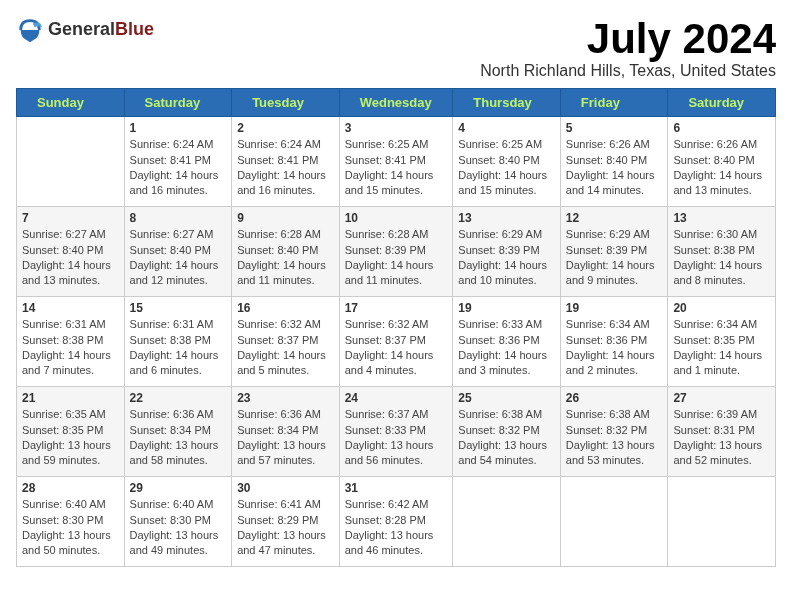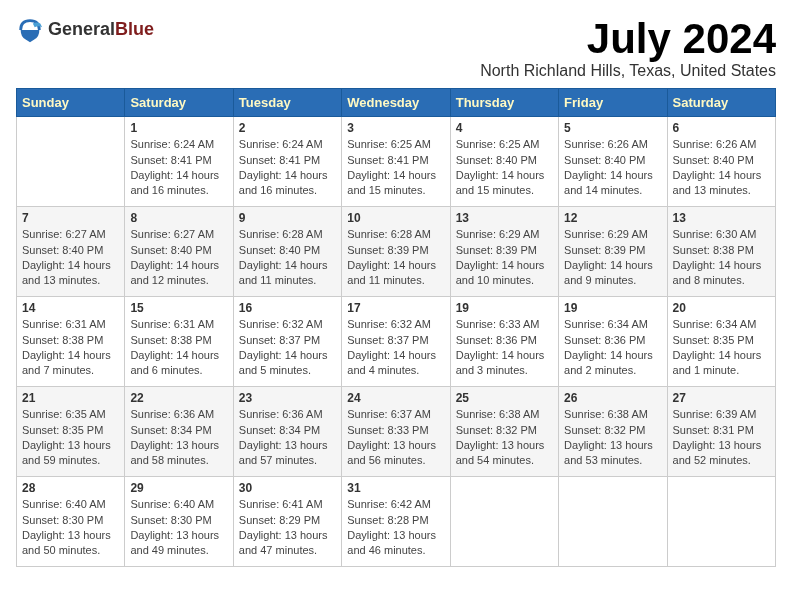--- a/index.html
+++ b/index.html
@@ -51,24 +51,24 @@
       color: #333;
       font-weight: normal;
     }
     .calendar-table {
       width: 100%;
       border-collapse: collapse;
       border: 1px solid #ccc;
     }
     .calendar-table th {
       background-color: #2a6db5;
-      color: #fef9c3;
+      color: #bef264;
       font-size: 13px;
       font-weight: bold;
-      padding: 6px 5px;
+      padding: 6px 20px;
       text-align: left;
       border: 1px solid #1a5a9a;
     }
     .calendar-table td {
       vertical-align: top;
       border: 1px solid #ccc;
       padding: 4px 5px;
       width: 107px;
       height: 90px;
       font-size: 10.5px;

